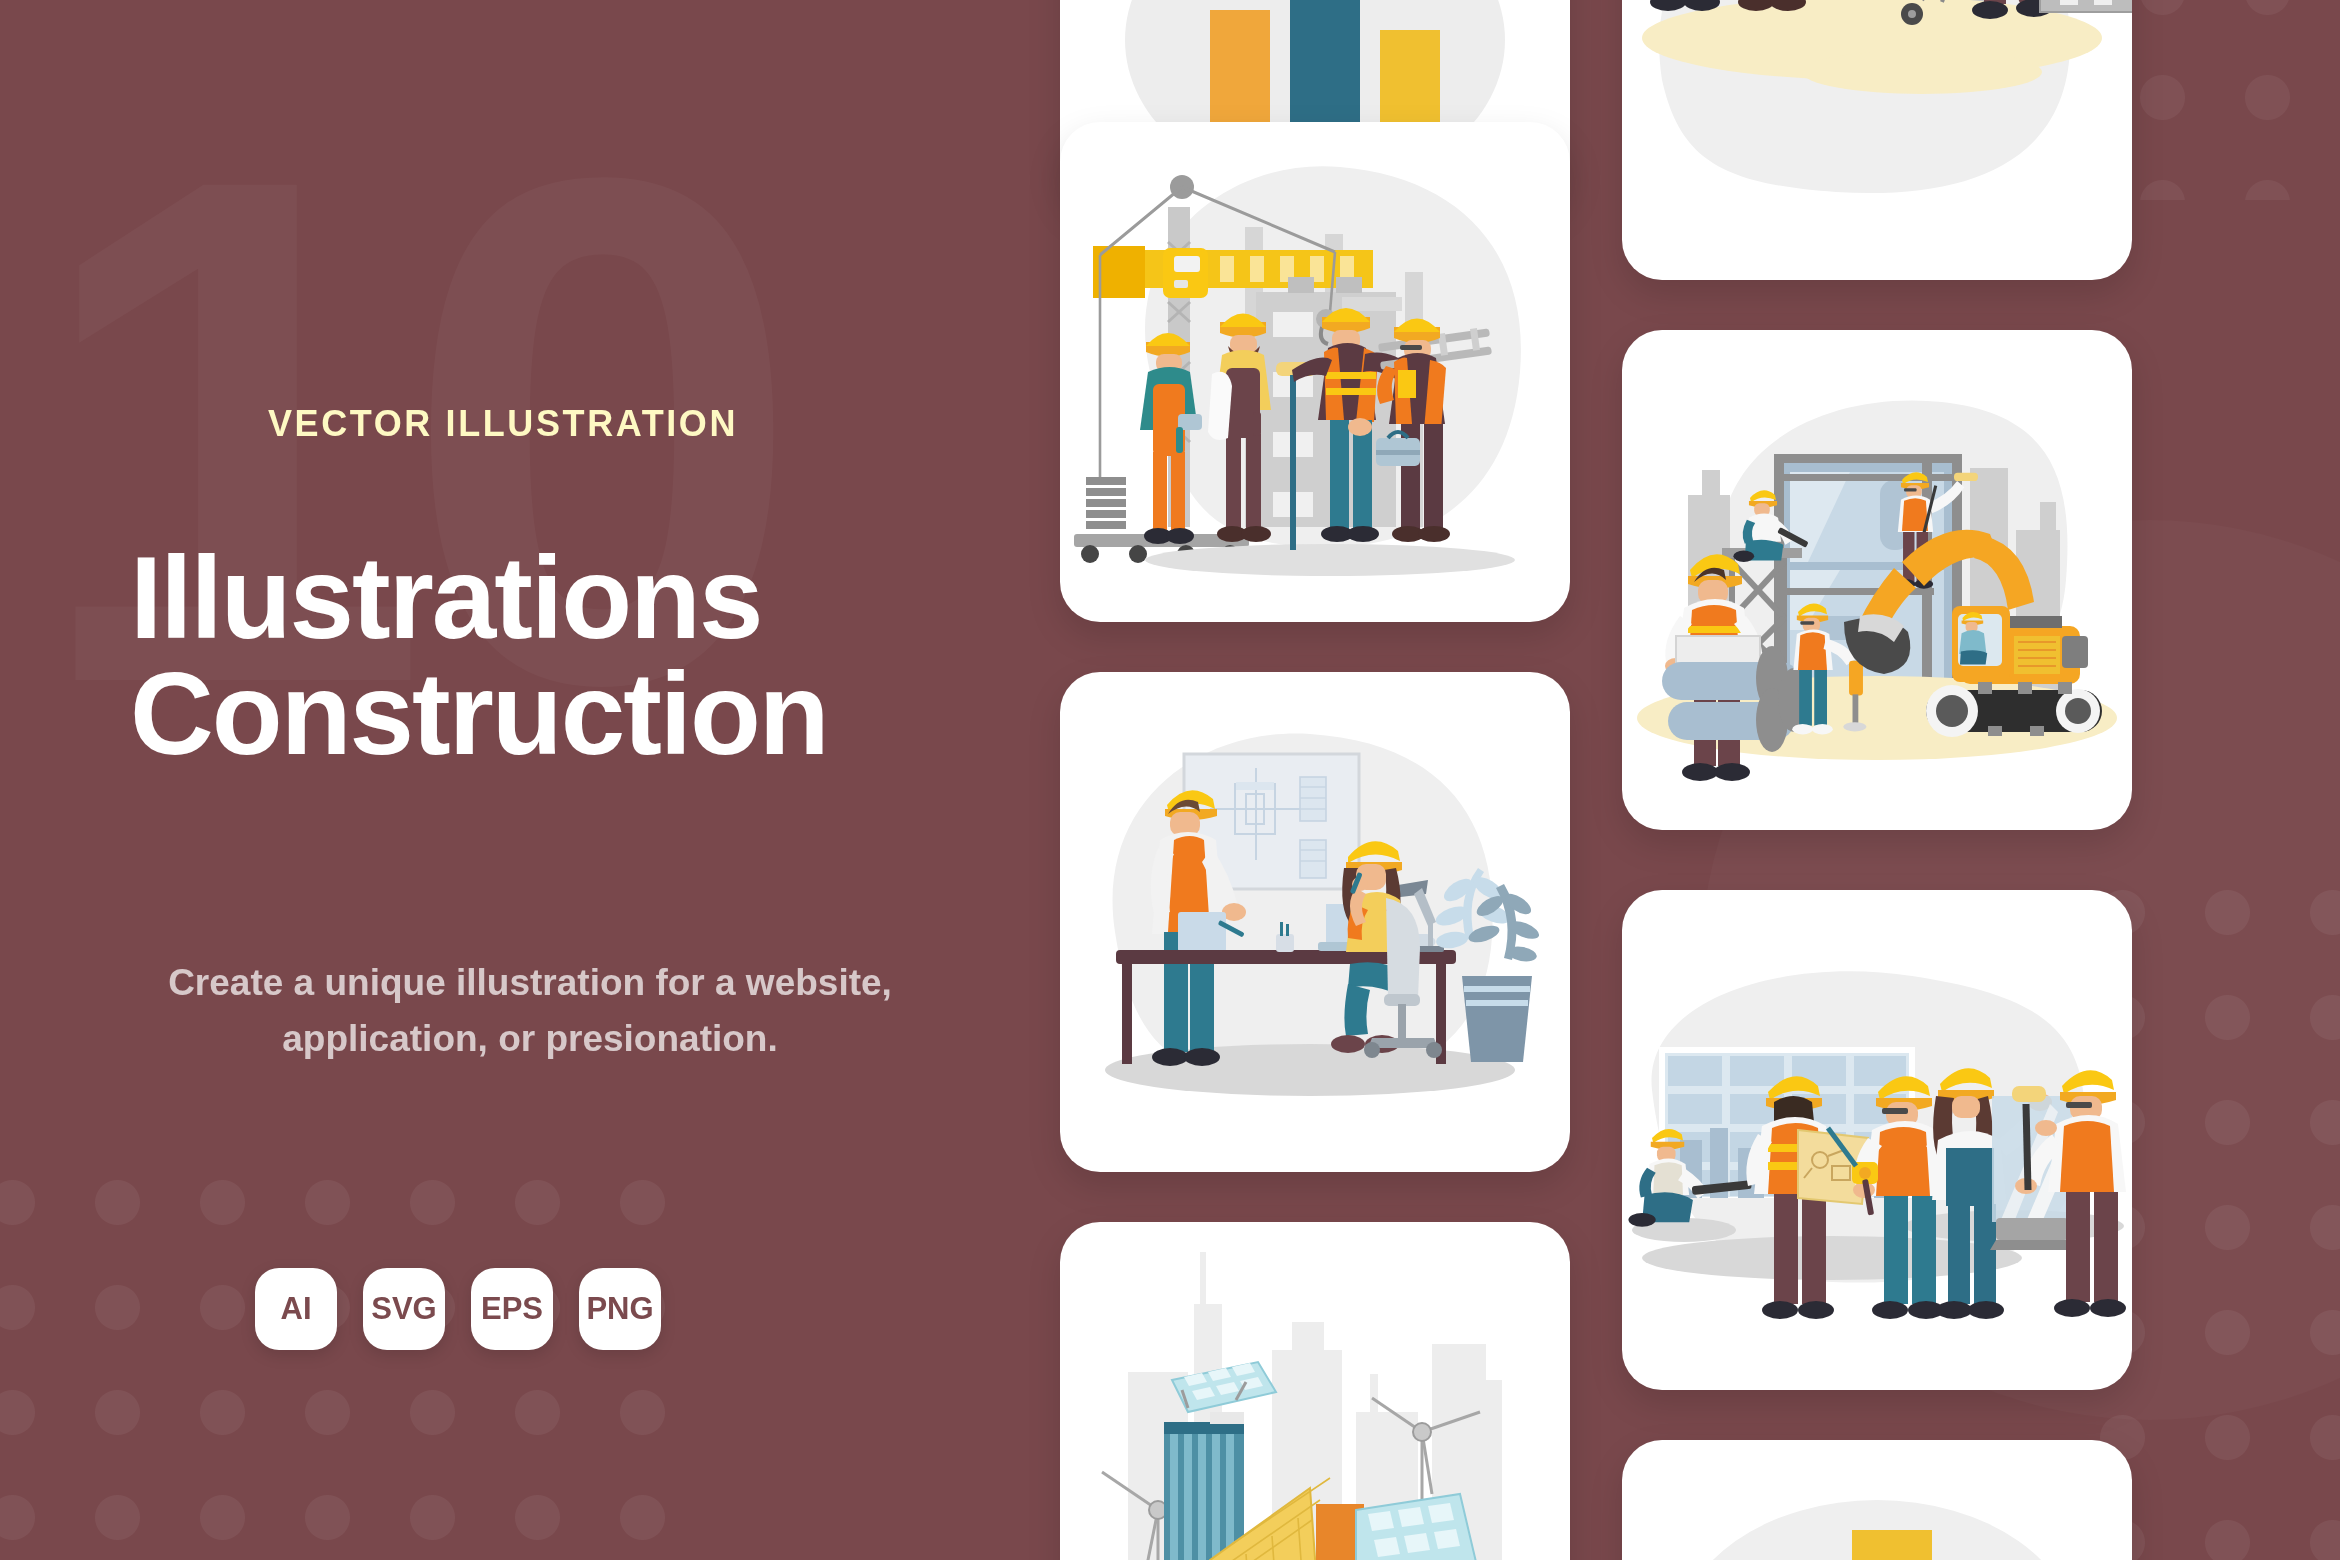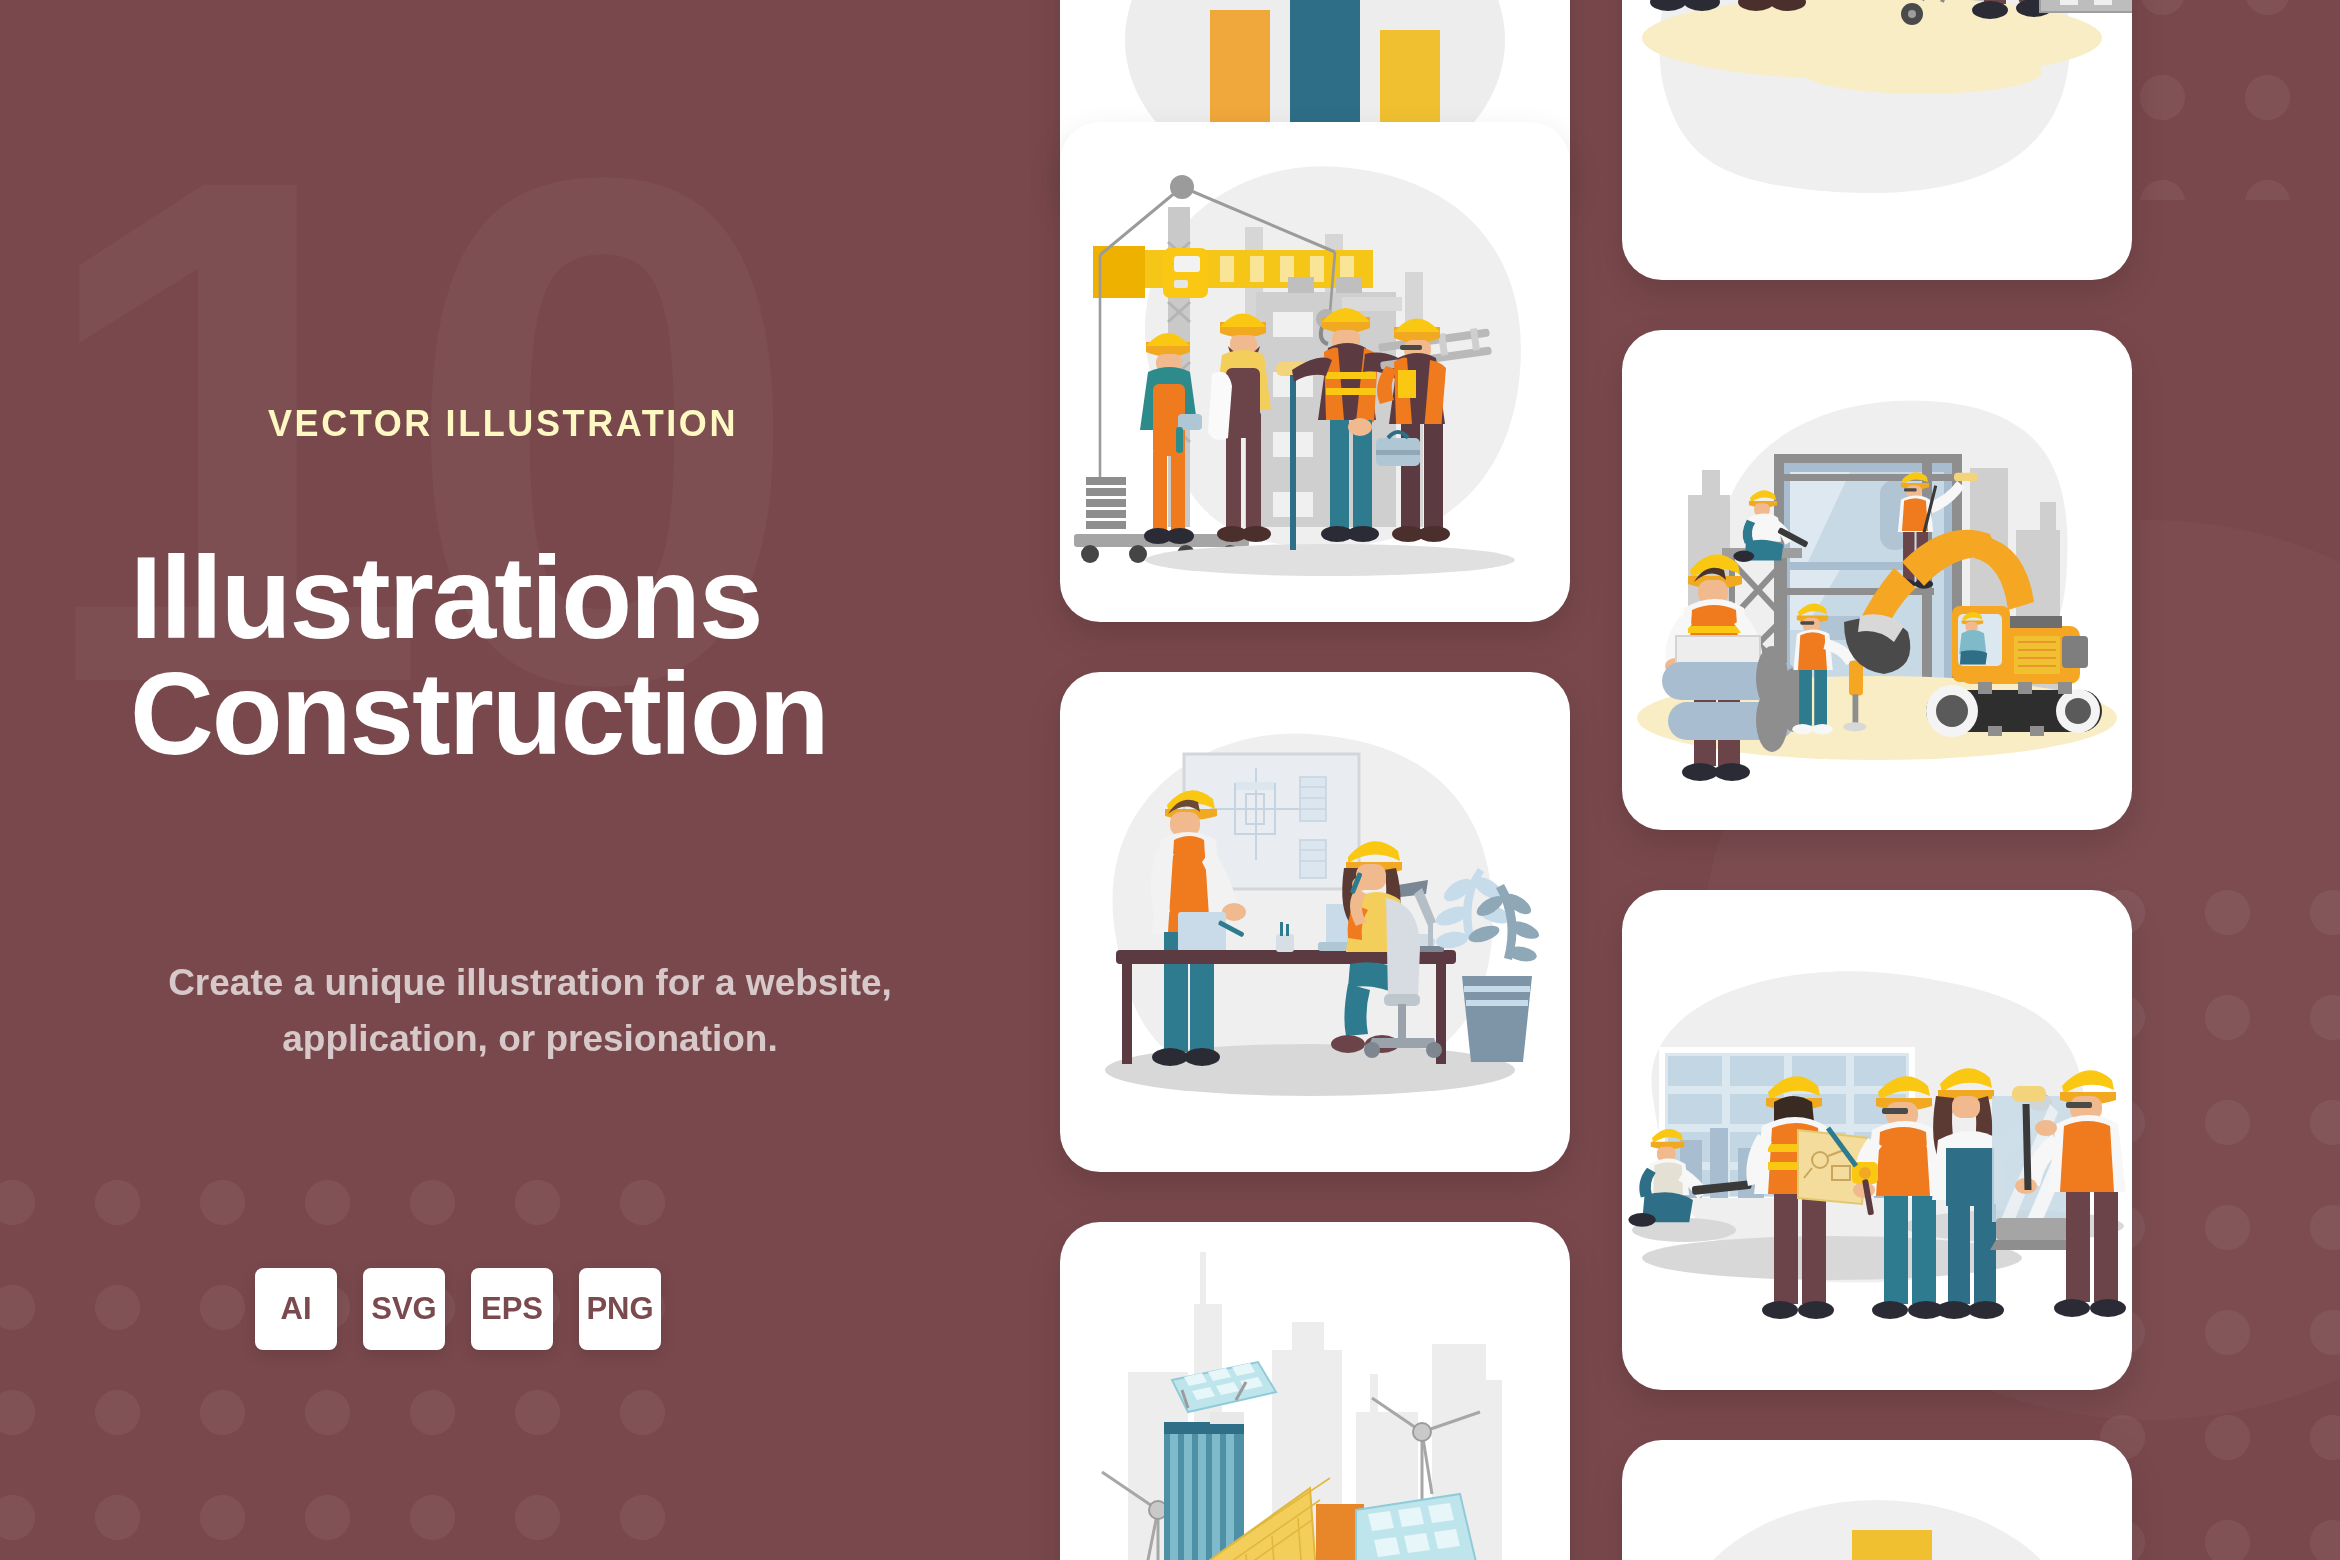--- a/index.html
+++ b/index.html
@@ -58,21 +58,21 @@
   }
   .hero-sub {
     position:absolute; left:120px; top:955px; width:820px;
     font-size:37px; line-height:1.5; text-align:center;
     color:rgba(255,255,255,.70);
     font-weight:bold;
   }
 
   .badges { position:absolute; left:255px; top:1268px; display:flex; gap:26px; }
   .badge {
-    width:82px; height:82px; border-radius:8px;
+    width:82px; height:82px; border-radius:24px;
     background:#FFFFFF; color:#7B4A4E;
     display:flex; align-items:center; justify-content:center;
     font-size:31px; font-weight:700;
     box-shadow:0 5px 16px rgba(0,0,0,.13);
   }
 
   
   .card {
     position:absolute; background:#FFFFFF; border-radius:40px;
     overflow:hidden; box-shadow:0 14px 34px rgba(0,0,0,.13);

